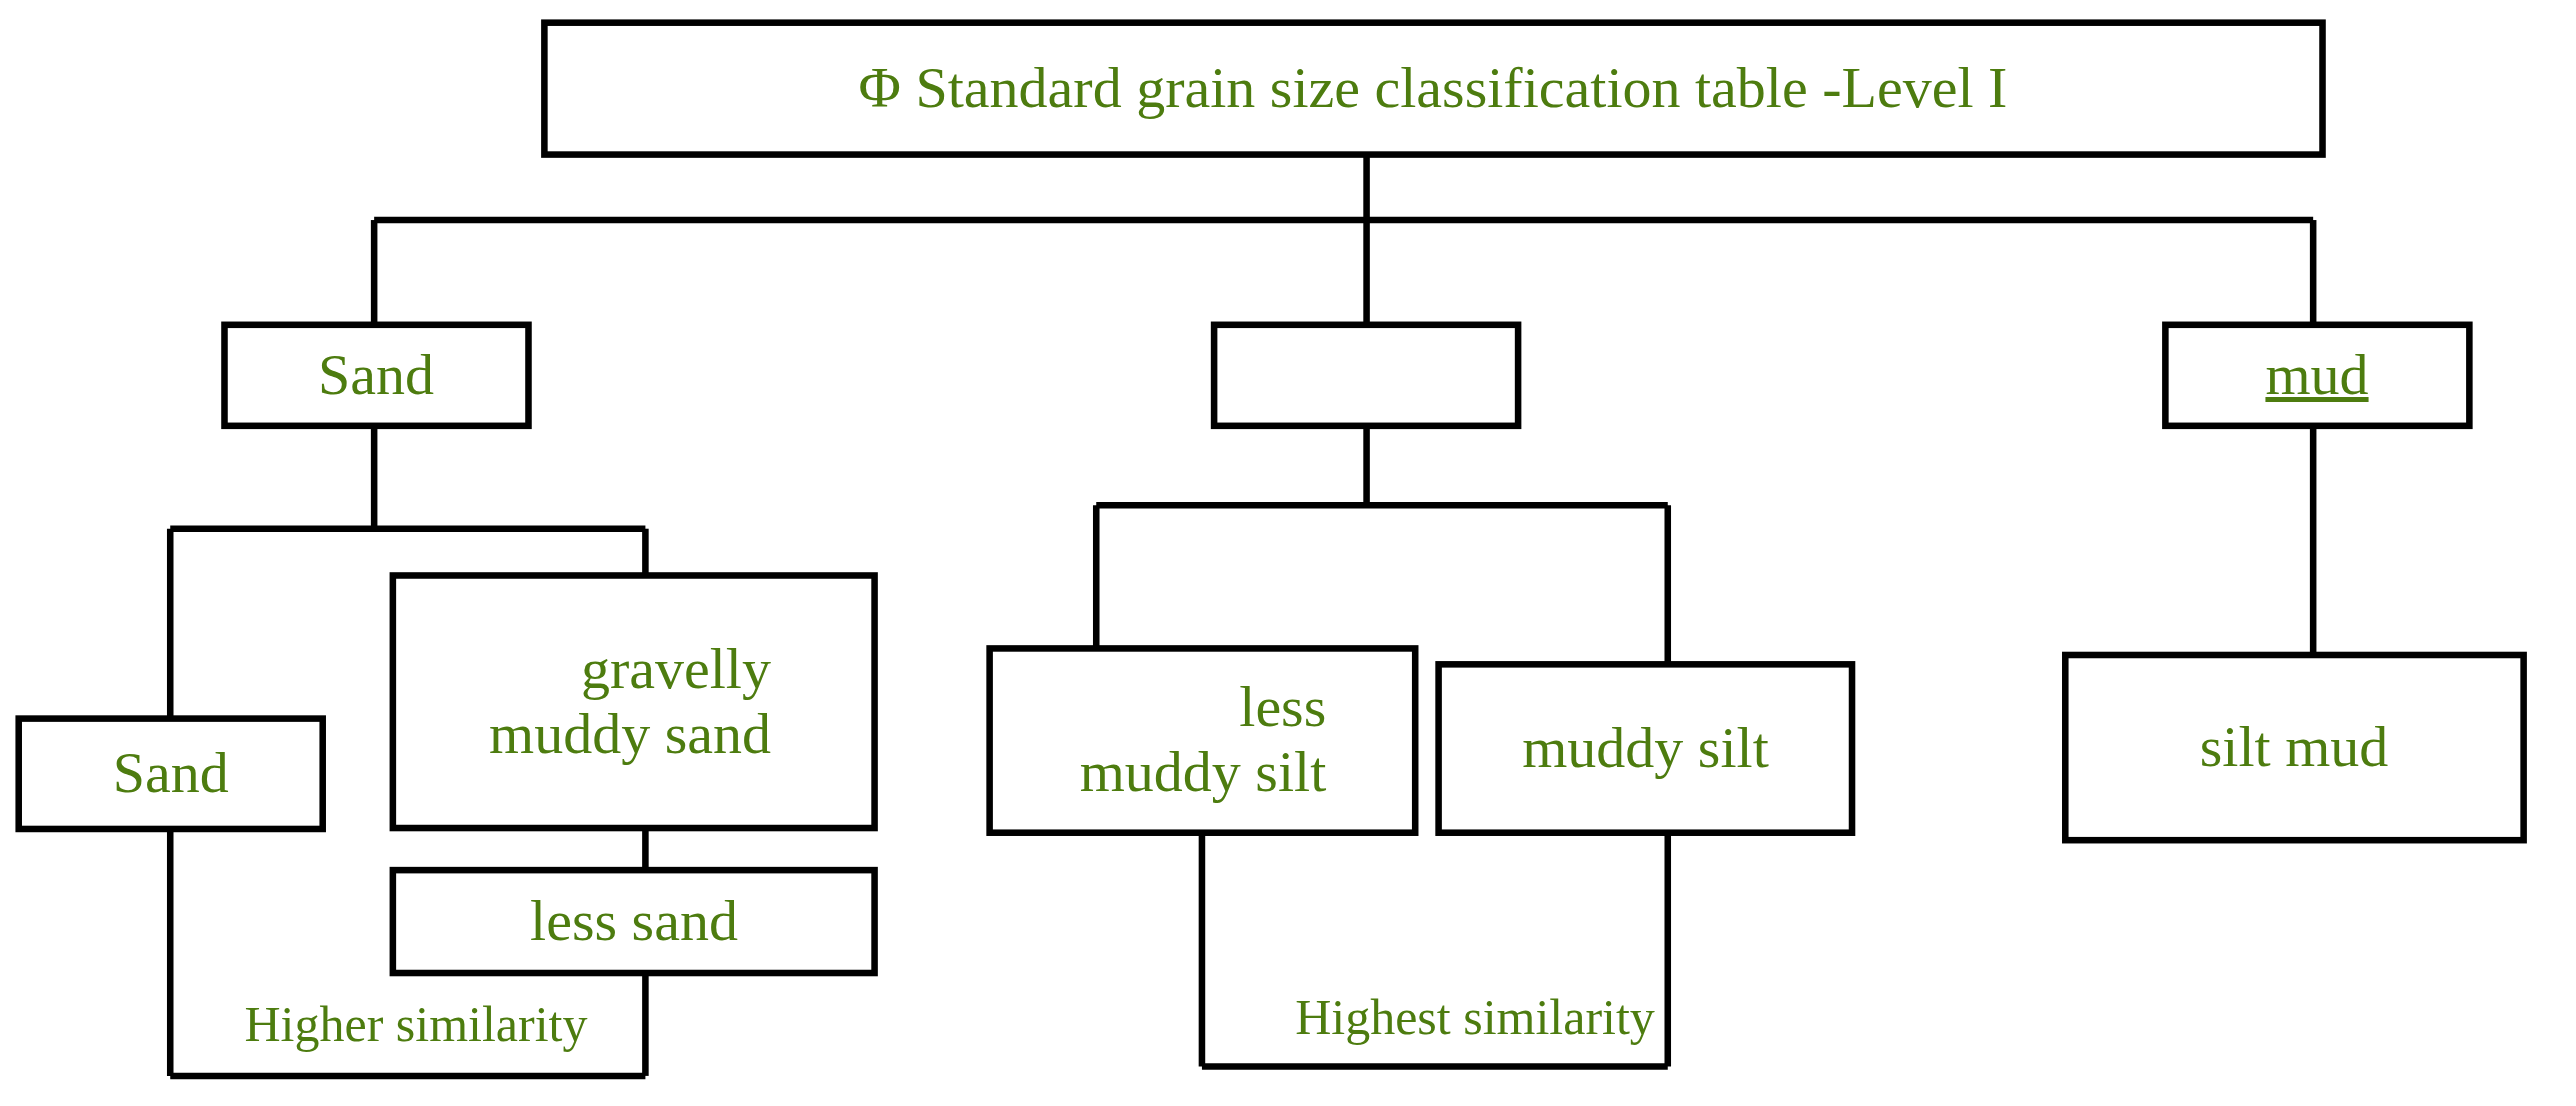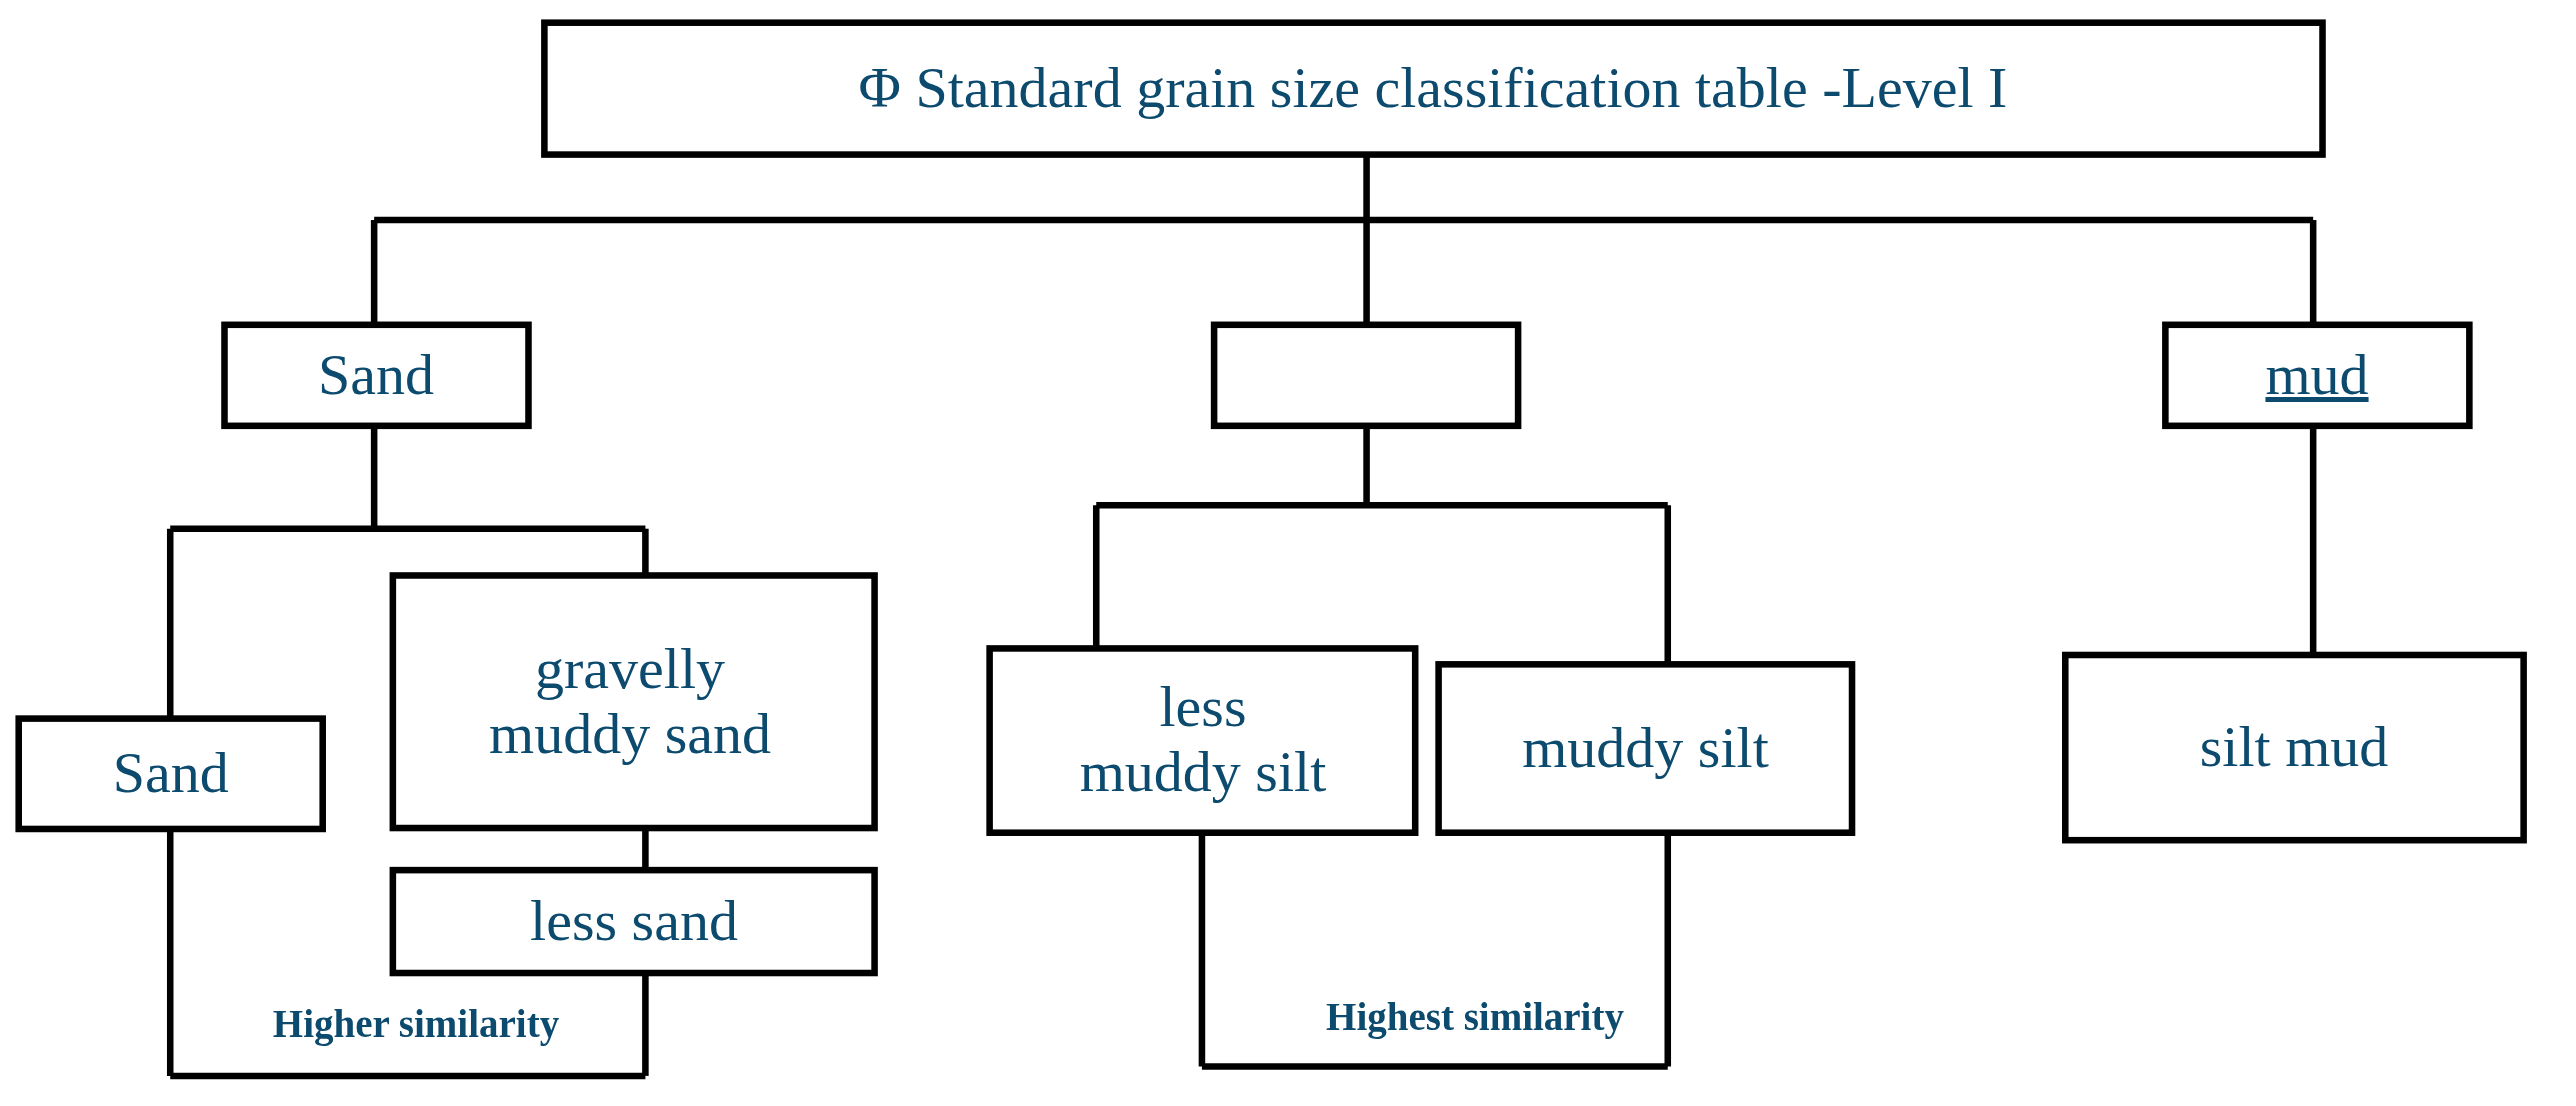--- a/index.html
+++ b/index.html
@@ -41,40 +41,39 @@
     fill: none;
     stroke: #000000;
     stroke-width: 7;
     stroke-linecap: butt;
   }
   .node-label {
     position: absolute;
     display: flex;
     align-items: center;
     justify-content: center;
-    text-align: center;
-    color: #0c4a6e;
+    text-align: right;
+    color: #4d7c0f;
     font-family: "Liberation Serif", "DejaVu Serif", serif;
     font-weight: 400;
     line-height: 1.12;
     white-space: pre-line;
     pointer-events: none;
   }
   .title-label {
     font-size: 58px;
   }
   .level2-label {
     font-size: 58px;
   }
   .level3-label {
     font-size: 58px;
   }
   .similarity-label {
-    font-size: 39px;
-    font-weight: bold;
+    font-size: 50px;
   }
 </style>
 </head>
 <body>
 
 <div id="diagram-root">
 
   <svg id="diagram-svg" viewBox="0 0 2754 1183">
 
     <rect class="node-rect" x="582" y="24" width="1901" height="141"></rect>

